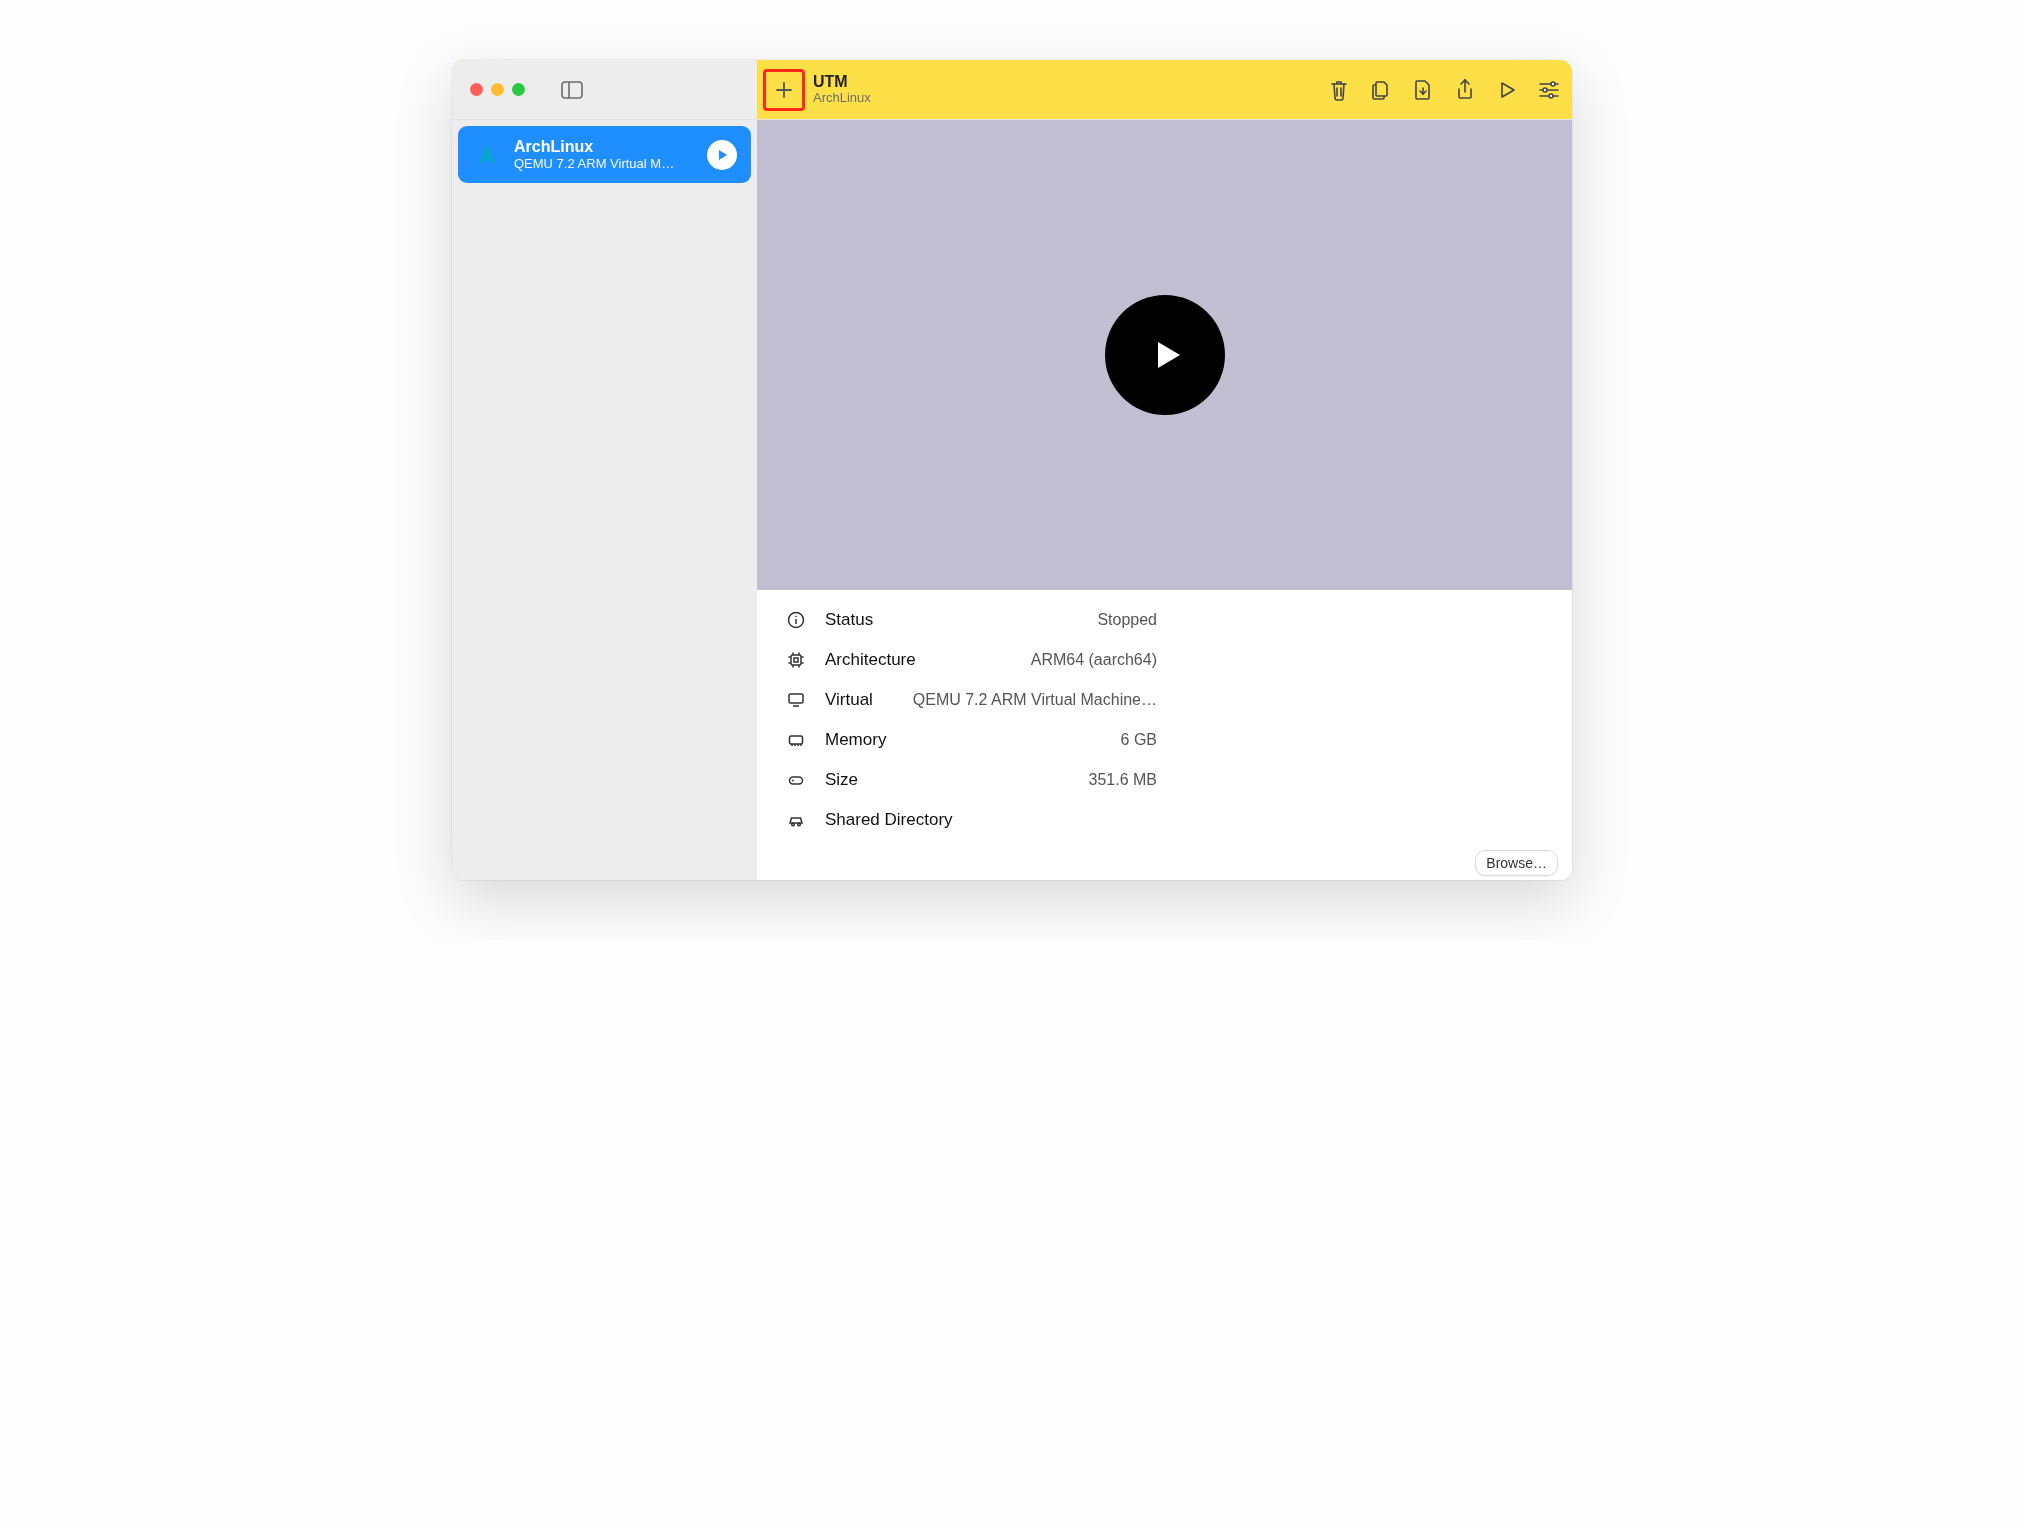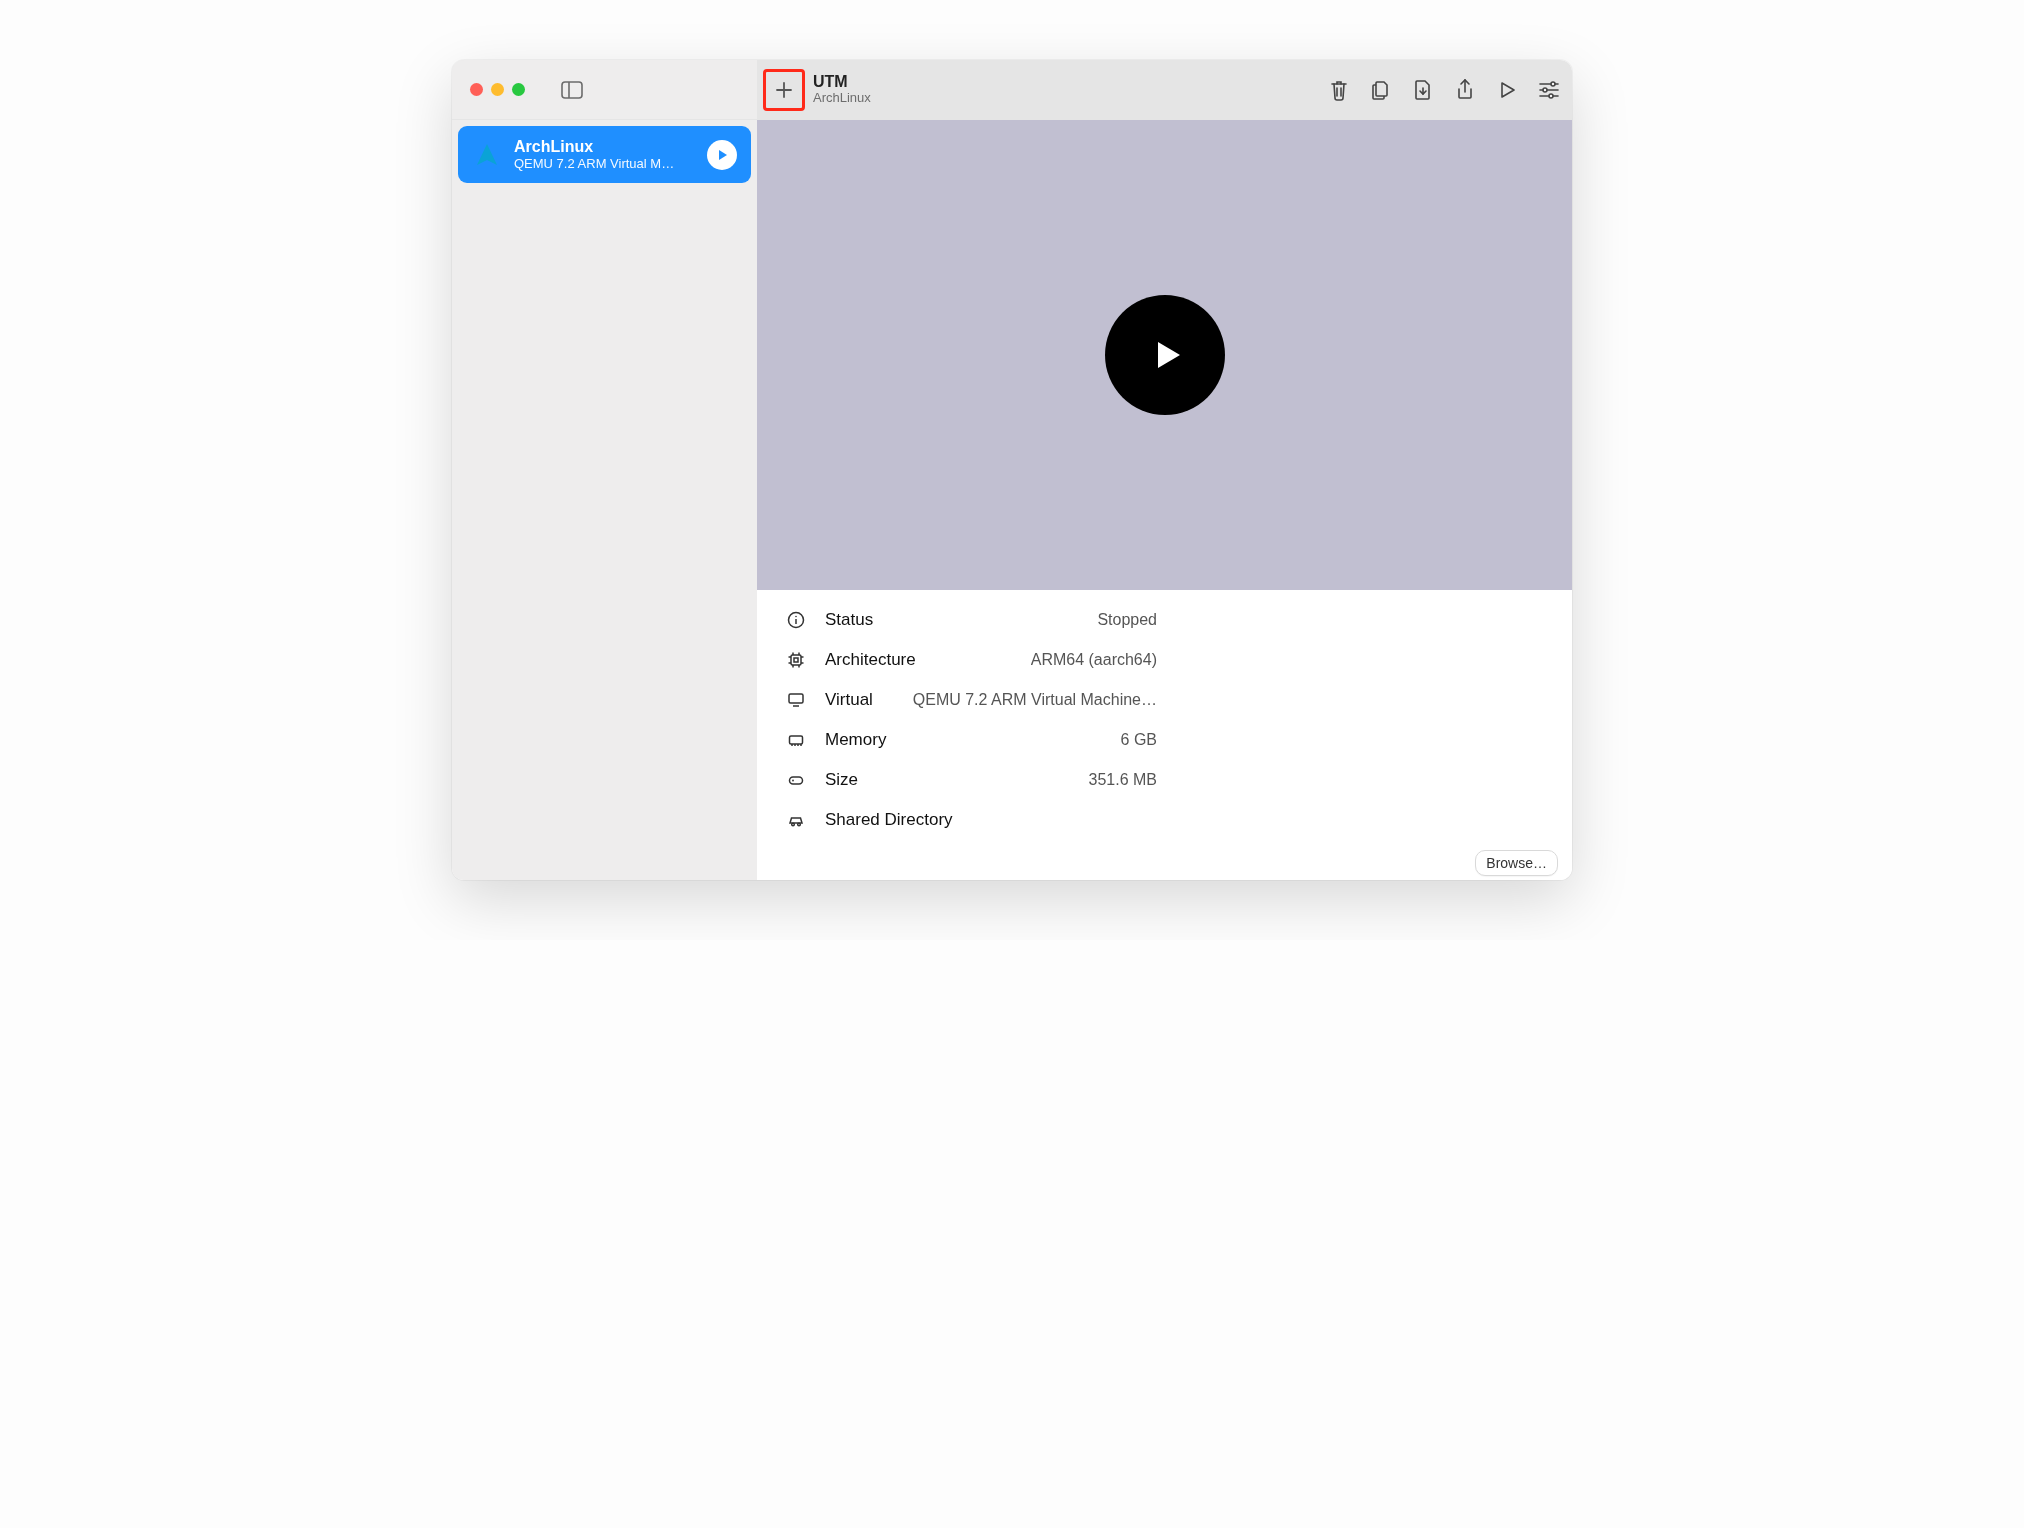--- a/index.html
+++ b/index.html
@@ -18,21 +18,21 @@
     box-shadow: 0 20px 60px rgba(0,0,0,0.15), 0 0 0 1px rgba(0,0,0,0.04);
     overflow: hidden;
     display: flex;
     flex-direction: column;
   }
   .titlebar {
     height: 60px;
     display: flex;
     align-items: stretch;
     border-bottom: 1px solid #e5e5e5;
-    background: #e5e5e5;
+    background: #fde047;
   }
   .titlebar-left {
     width: 305px;
     display: flex;
     align-items: center;
     padding-left: 18px;
     gap: 8px;
     background: #eeeded;
   }
   .traffic-lights { display: flex; gap: 8px; margin-right: 28px; }

